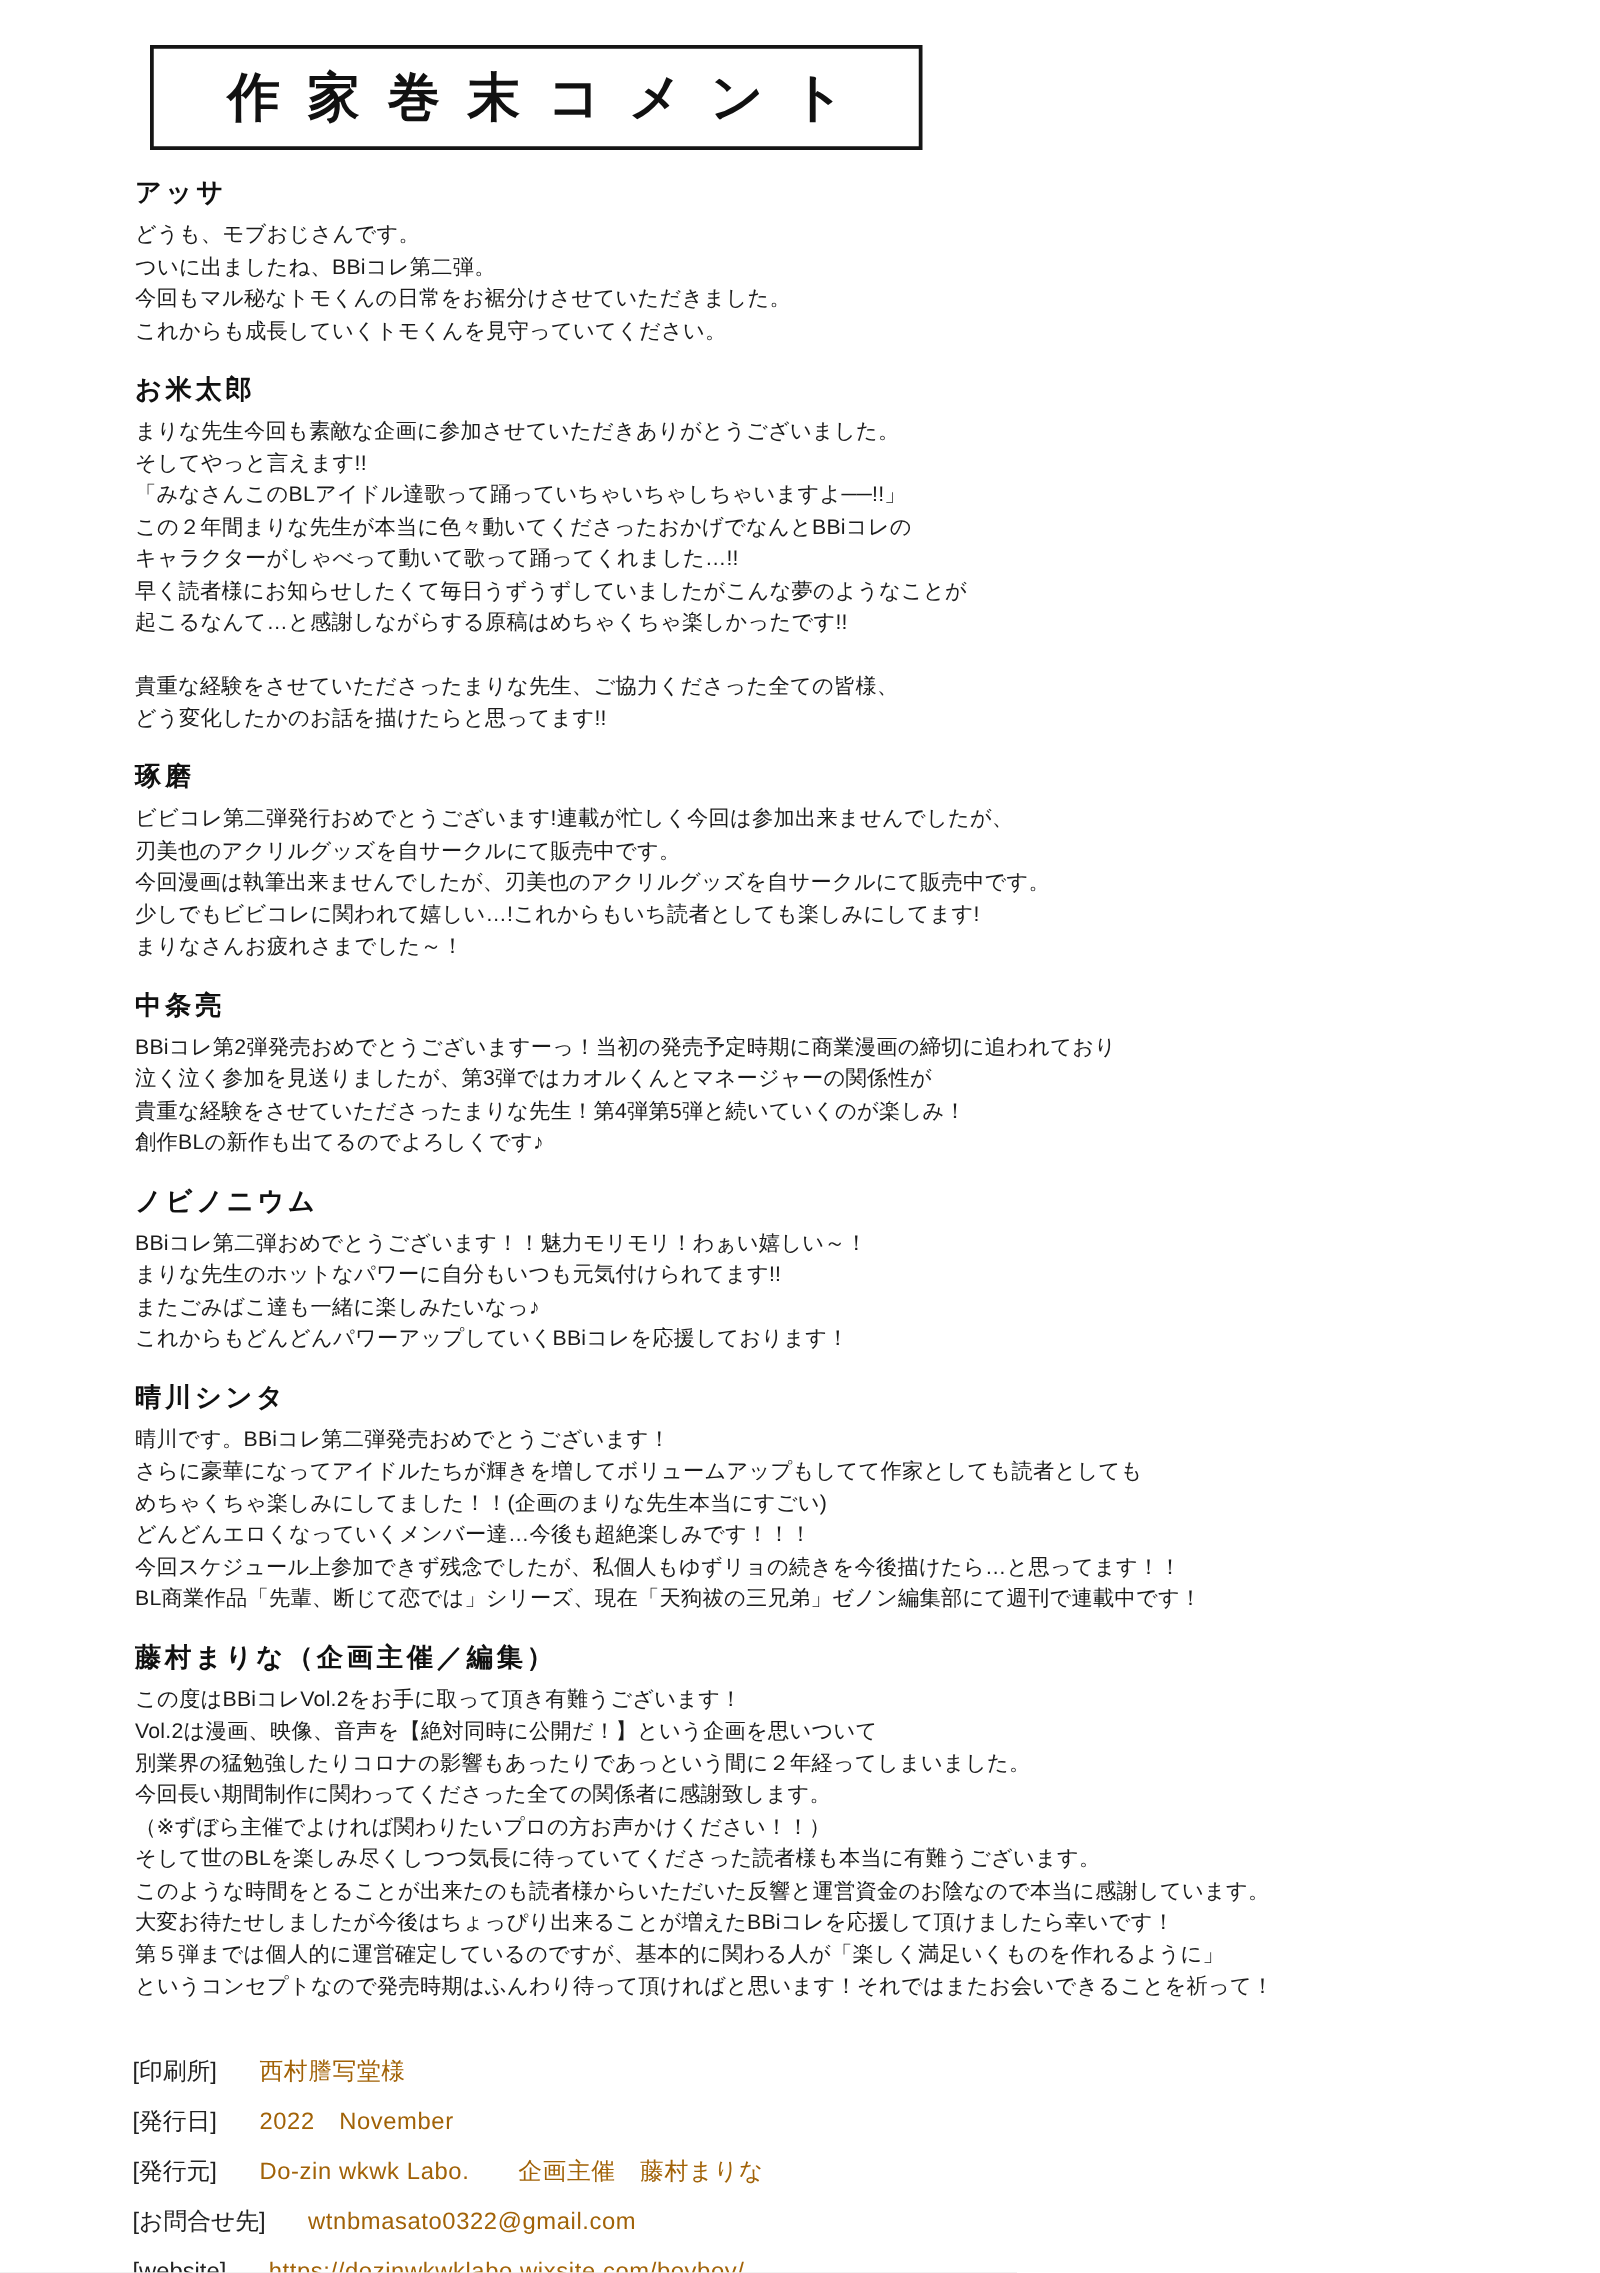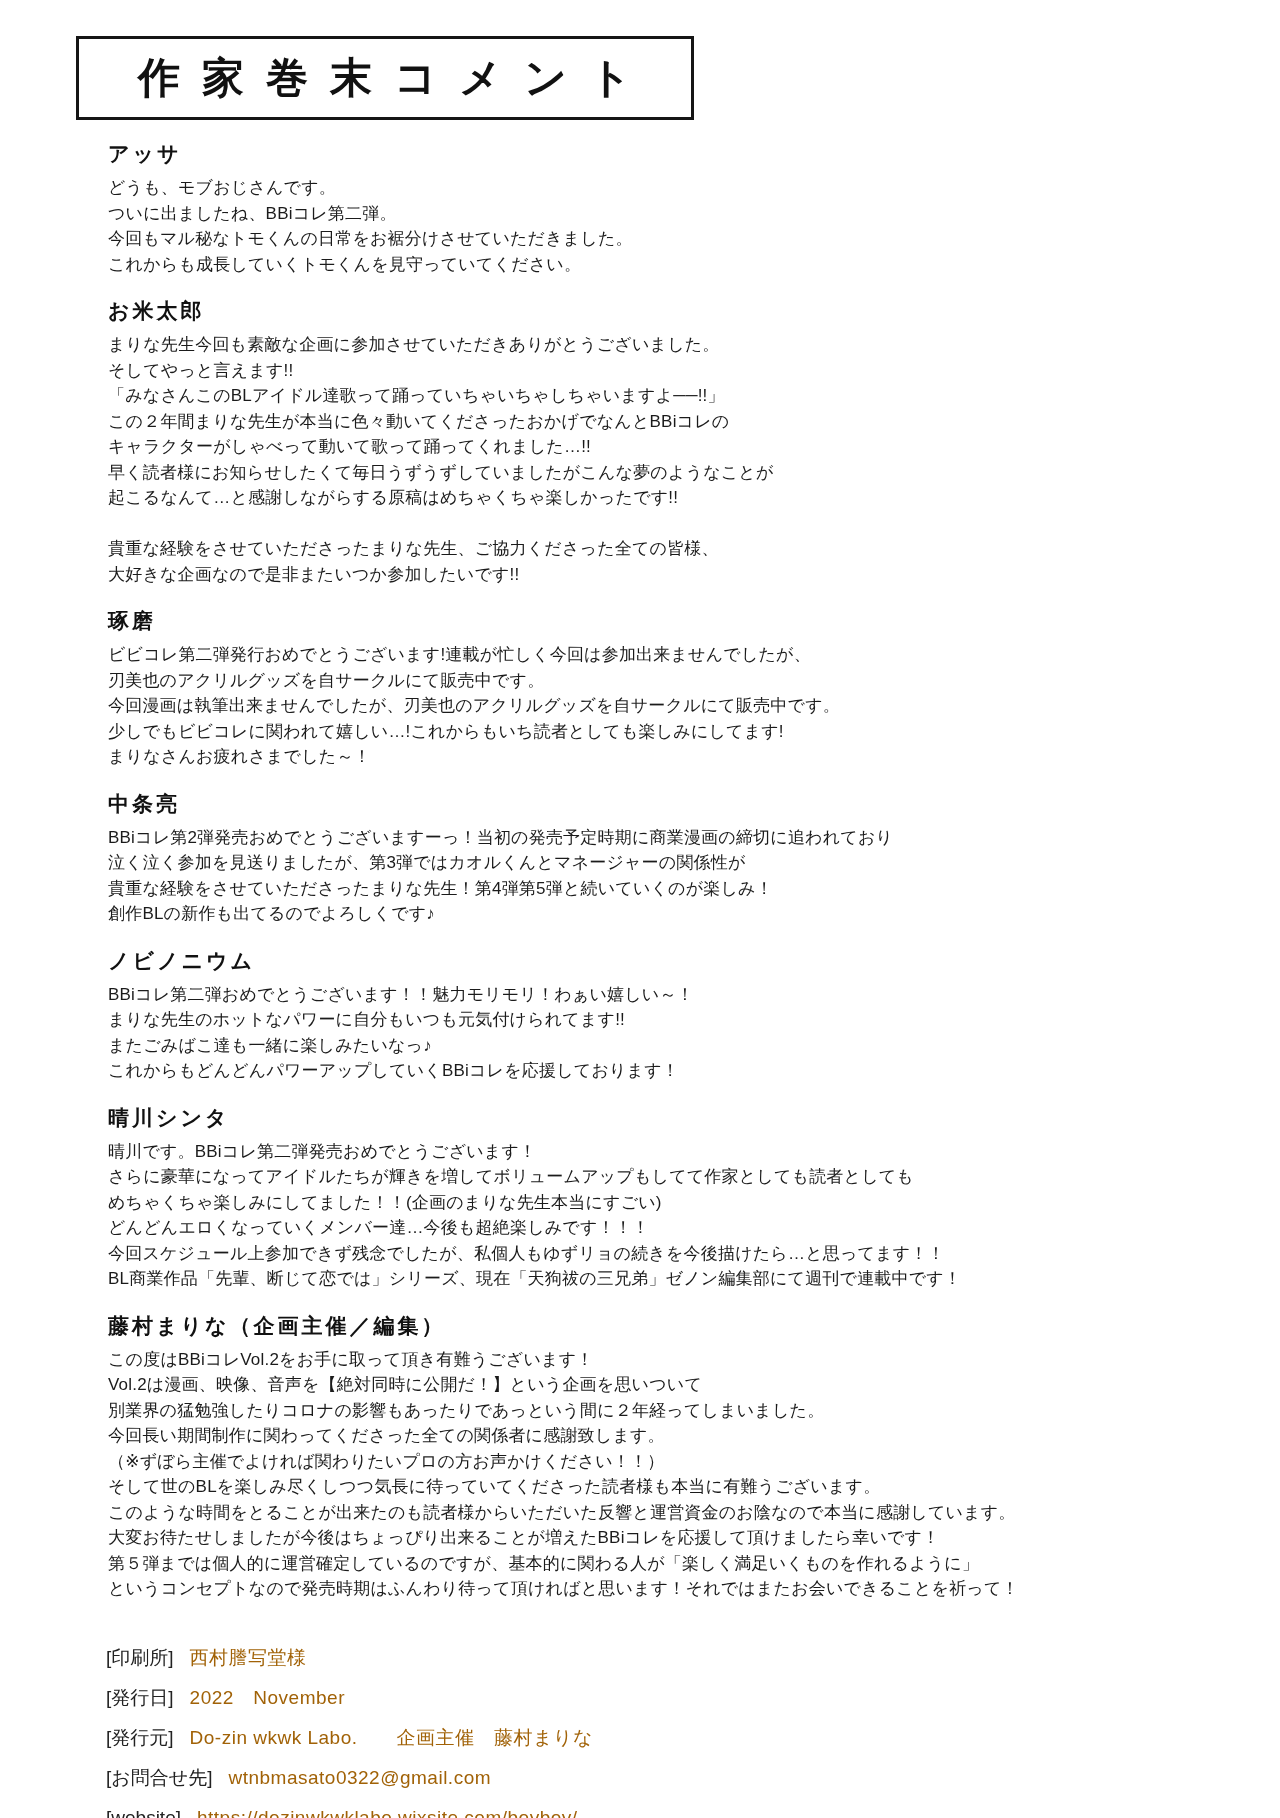--- a/index.html
+++ b/index.html
@@ -8,21 +8,21 @@
     width:1280px;
     height:1818px;
     margin:0 auto;
     background:#ffffff;
     font-family:"Liberation Sans","DejaVu Sans",sans-serif;
     color:#1b1b1b;
     box-sizing:border-box;
     overflow:hidden;
   }
   .title-box{
-    margin:36px 0 0 76px;
+    margin:36px 0 0 120px;
     width:618px;
     height:84px;
     border:3px solid #151515;
     display:flex;
     align-items:center;
     justify-content:center;
     box-sizing:border-box;
   }
   .title-box h1{
     margin:0;
@@ -51,21 +51,21 @@
     letter-spacing:0.2px;
     white-space:nowrap;
   }
   .comment-line.blank{height:25.5px;}
   .colophon{
     margin:36px 0 0 106px;
   }
   .colophon-row{
     display:flex;
     align-items:baseline;
-    gap:16px;
+    gap:34px;
     font-size:19px;
     line-height:40px;
     white-space:nowrap;
   }
   .colophon-label{color:#222222;}
   .colophon-value{color:#a16207;letter-spacing:0.5px;}
 </style>
 </head>
 <body>
 
@@ -91,21 +91,21 @@
     <div class="comment-lines">
           <p class="comment-line">まりな先生今回も素敵な企画に参加させていただきありがとうございました。</p>
           <p class="comment-line">そしてやっと言えます!!</p>
           <p class="comment-line">「みなさんこのBLアイドル達歌って踊っていちゃいちゃしちゃいますよ──!!」</p>
           <p class="comment-line">この２年間まりな先生が本当に色々動いてくださったおかげでなんとBBiコレの</p>
           <p class="comment-line">キャラクターがしゃべって動いて歌って踊ってくれました…!!</p>
           <p class="comment-line">早く読者様にお知らせしたくて毎日うずうずしていましたがこんな夢のようなことが</p>
           <p class="comment-line">起こるなんて…と感謝しながらする原稿はめちゃくちゃ楽しかったです!!</p>
           <p class="comment-line blank">&nbsp;</p>
           <p class="comment-line">貴重な経験をさせていたださったまりな先生、ご協力くださった全ての皆様、</p>
-          <p class="comment-line">大好きな企画なので是非またいつか参加したいです!!</p>
+          <p class="comment-line">どう変化したかのお話を描けたらと思ってます!!</p>
         </div>
   </section>
 
   <section class="comment-section">
     <h2 class="author-name">琢磨</h2>
     <div class="comment-lines">
           <p class="comment-line">ビビコレ第二弾発行おめでとうございます!連載が忙しく今回は参加出来ませんでしたが、</p>
           <p class="comment-line">刃美也のアクリルグッズを自サークルにて販売中です。</p>
           <p class="comment-line">今回漫画は執筆出来ませんでしたが、刃美也のアクリルグッズを自サークルにて販売中です。</p>
           <p class="comment-line">少しでもビビコレに関われて嬉しい…!これからもいち読者としても楽しみにしてます!</p>

